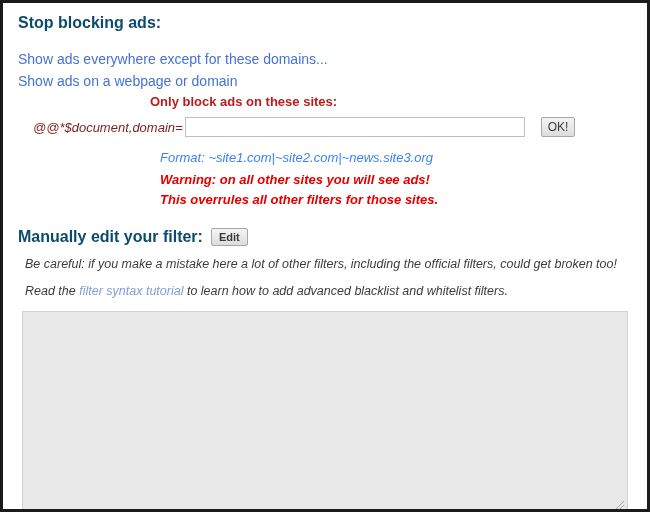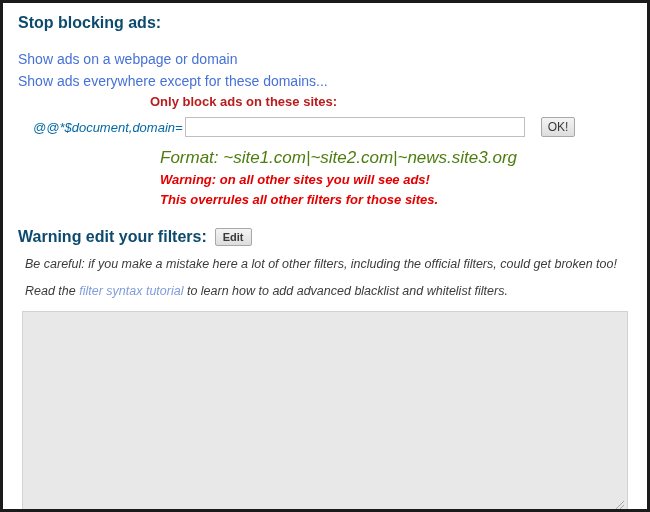--- a/index.html
+++ b/index.html
@@ -39,21 +39,21 @@
   .input-row {
     display: flex;
     align-items: center;
     margin-top: 7px;
     padding-left: 30px;
     height: 22px;
   }
   .filter-prefix {
     font-size: 13px;
     font-style: italic;
-    color: #0369a1;
+    color: #7f1d1d;
     white-space: nowrap;
   }
   .domain-input {
     width: 340px;
     height: 20px;
     margin-left: 2px;
     border: 1px solid #bfbfbf;
     background: #ffffff;
     font-size: 13px;
     padding: 0 3px;
@@ -66,23 +66,23 @@
     background: linear-gradient(#f4f4f4, #dddddd);
     color: #3a3a3a;
     font-family: "Liberation Sans", sans-serif;
     cursor: pointer;
     white-space: nowrap;
   }
   .ok-btn { font-size: 12px; padding: 2px 6px; }
   .edit-btn { font-size: 11px; font-weight: bold; padding: 2px 7px; margin-left: 8px; }
   .format-hint {
     margin: 12px 0 0 157px;
-    font-size: 17px;
+    font-size: 13px;
     font-style: italic;
-    color: #4d7c0f;
+    color: #3b82f6;
     line-height: 15px;
     white-space: nowrap;
   }
   .warning {
     margin-left: 157px;
     font-size: 13px;
     font-style: italic;
     font-weight: bold;
     color: #e50000;
     line-height: 20px;
@@ -135,39 +135,39 @@
   }
 </style>
 </head>
 <body>
 
 <div class="page">
 
   <div id="stop-heading" class="heading">Stop blocking ads:</div>
 
   <div class="links">
+    <a href="#">Show ads everywhere except for these domains...</a>
     <a href="#">Show ads on a webpage or domain</a>
-    <a href="#">Show ads everywhere except for these domains...</a>
   </div>
 
   <div class="whitelist-caption">Only block ads on these sites:</div>
 
   <div class="input-row">
     <span class="filter-prefix">@@*$document,domain=</span>
     <input type="text" class="domain-input" value="" style="">
     <button class="btn ok-btn">OK!</button>
   </div>
 
   <div class="format-hint">Format: ~site1.com|~site2.com|~news.site3.org</div>
 
   <div class="warning first">Warning: on all other sites you will see ads!</div>
   <div class="warning">This overrules all other filters for those sites.</div>
 
   <div class="manual-row">
-    <span class="heading">Warning edit your filters:</span>
+    <span class="heading">Manually edit your filter:</span>
     <button class="btn edit-btn">Edit</button>
   </div>
 
   <div class="caution">Be careful: if you make a mistake here a lot of other filters, including the official filters, could get broken too!</div>
 
   <div class="caution" style="margin-top:8px;"><span>Read the </span><a href="#">filter syntax tutorial</a><span> to learn how to add advanced blacklist and whitelist filters.</span></div>
 
   <div class="textarea-wrap">
     <textarea class="filters-textarea" style=""></textarea>
     <svg class="resize-handle" viewBox="0 0 10 10">

